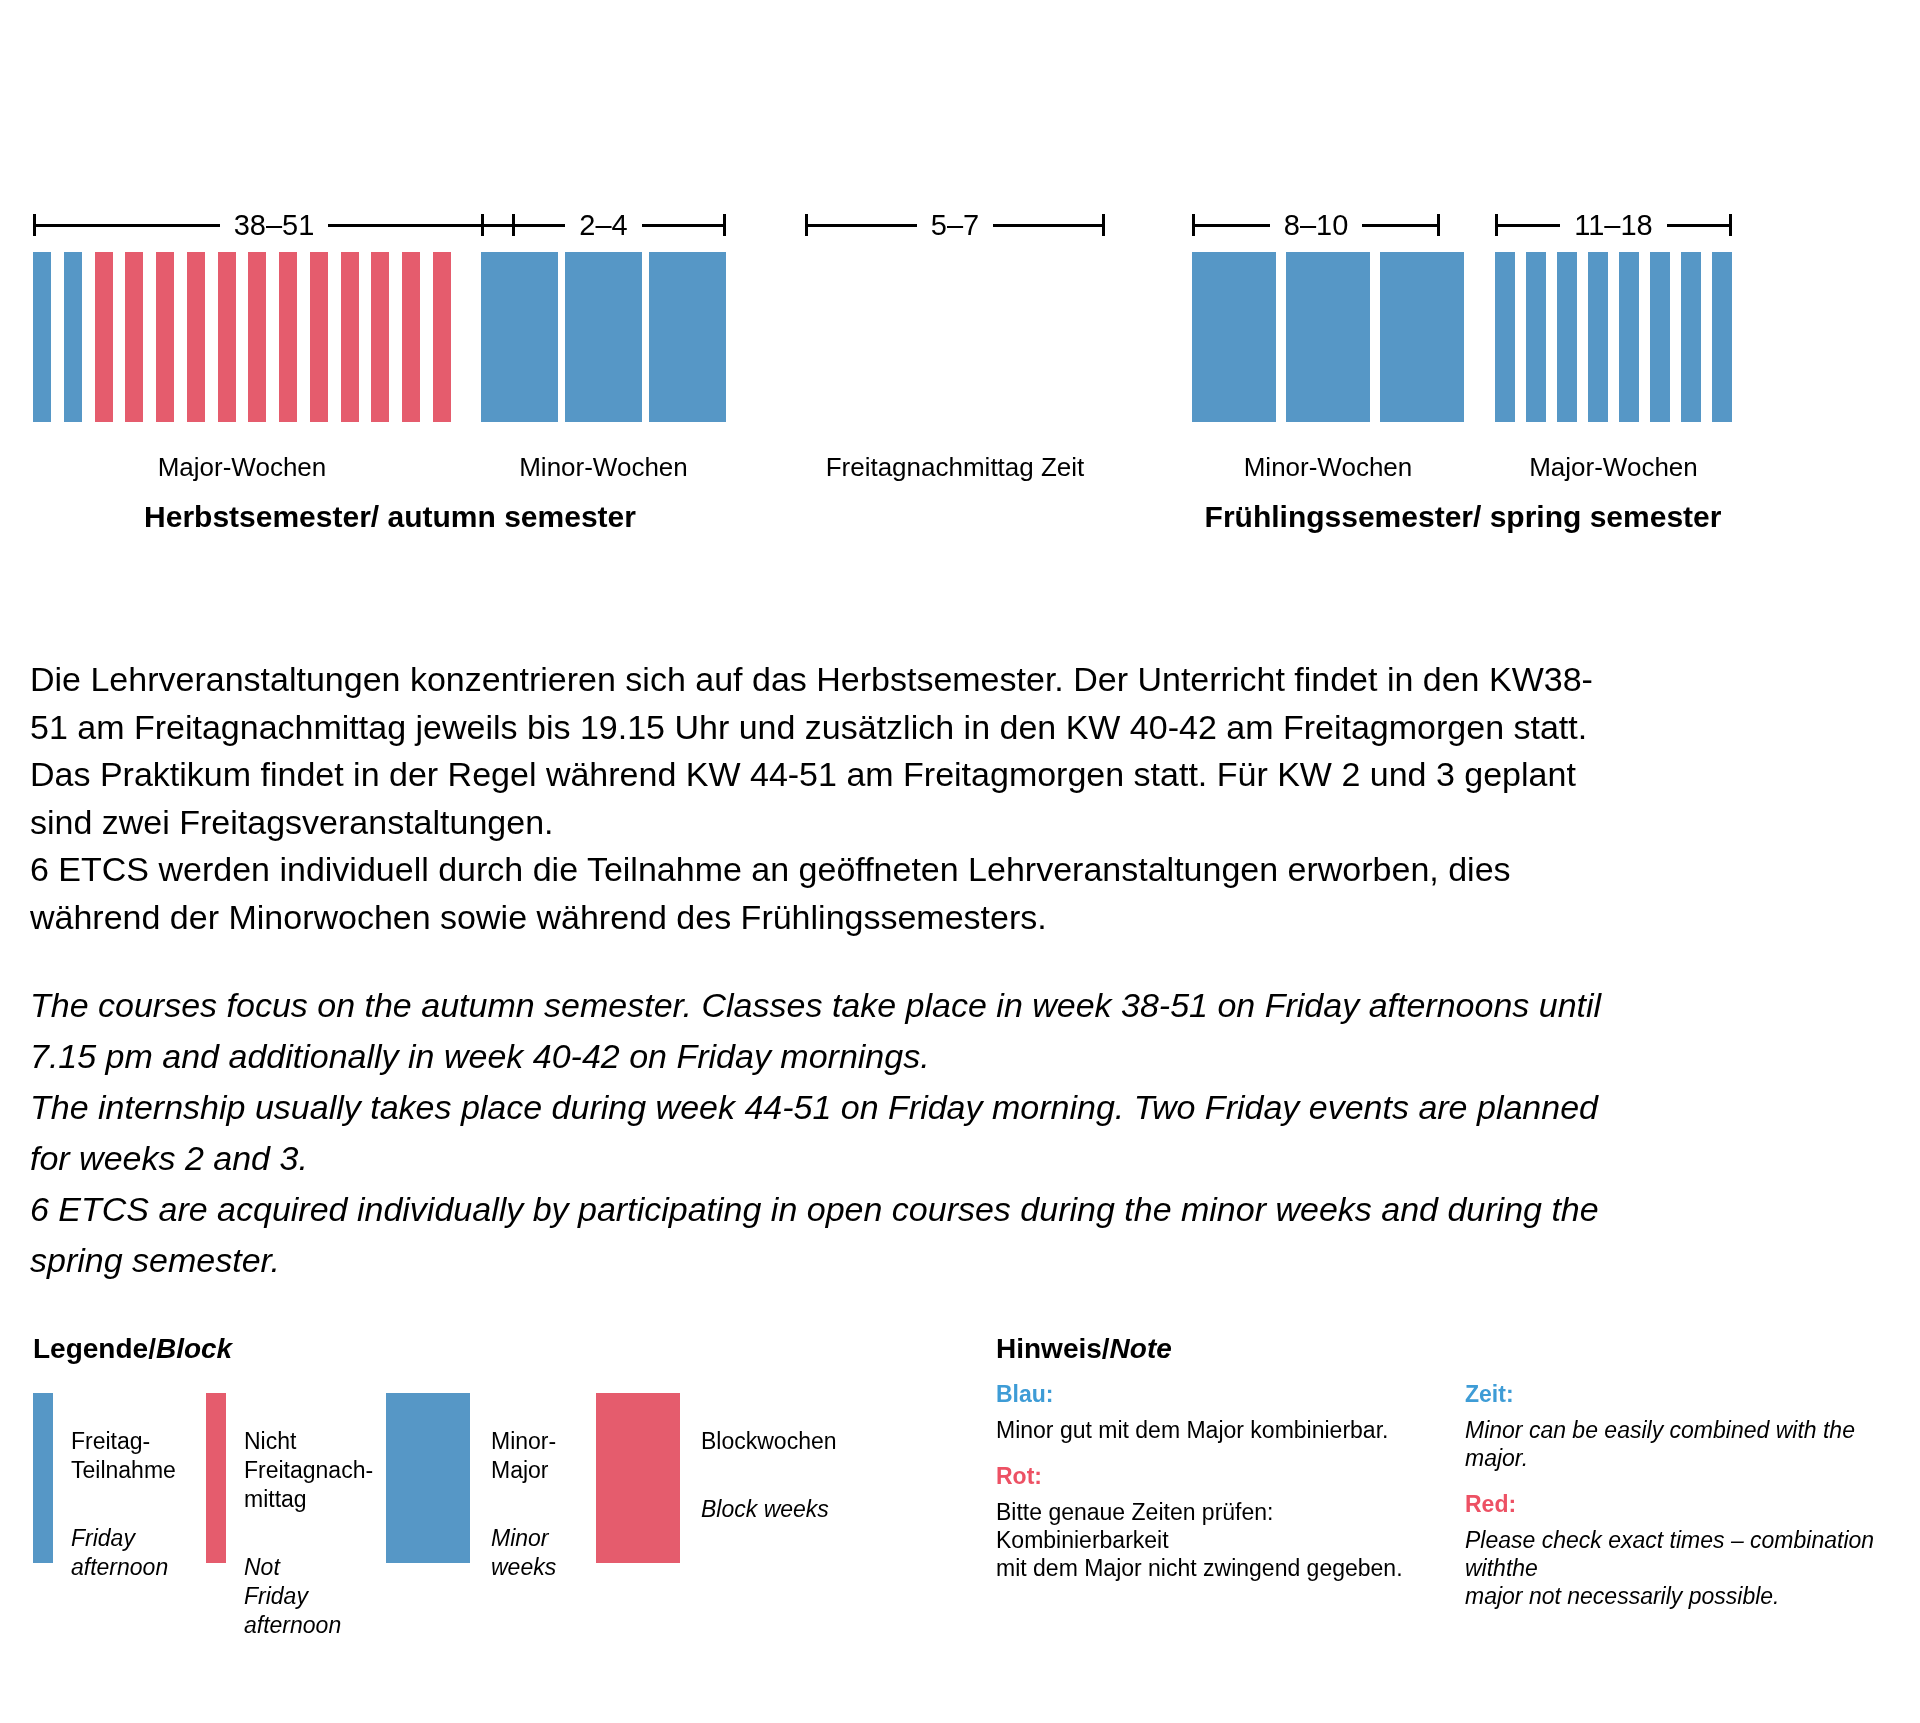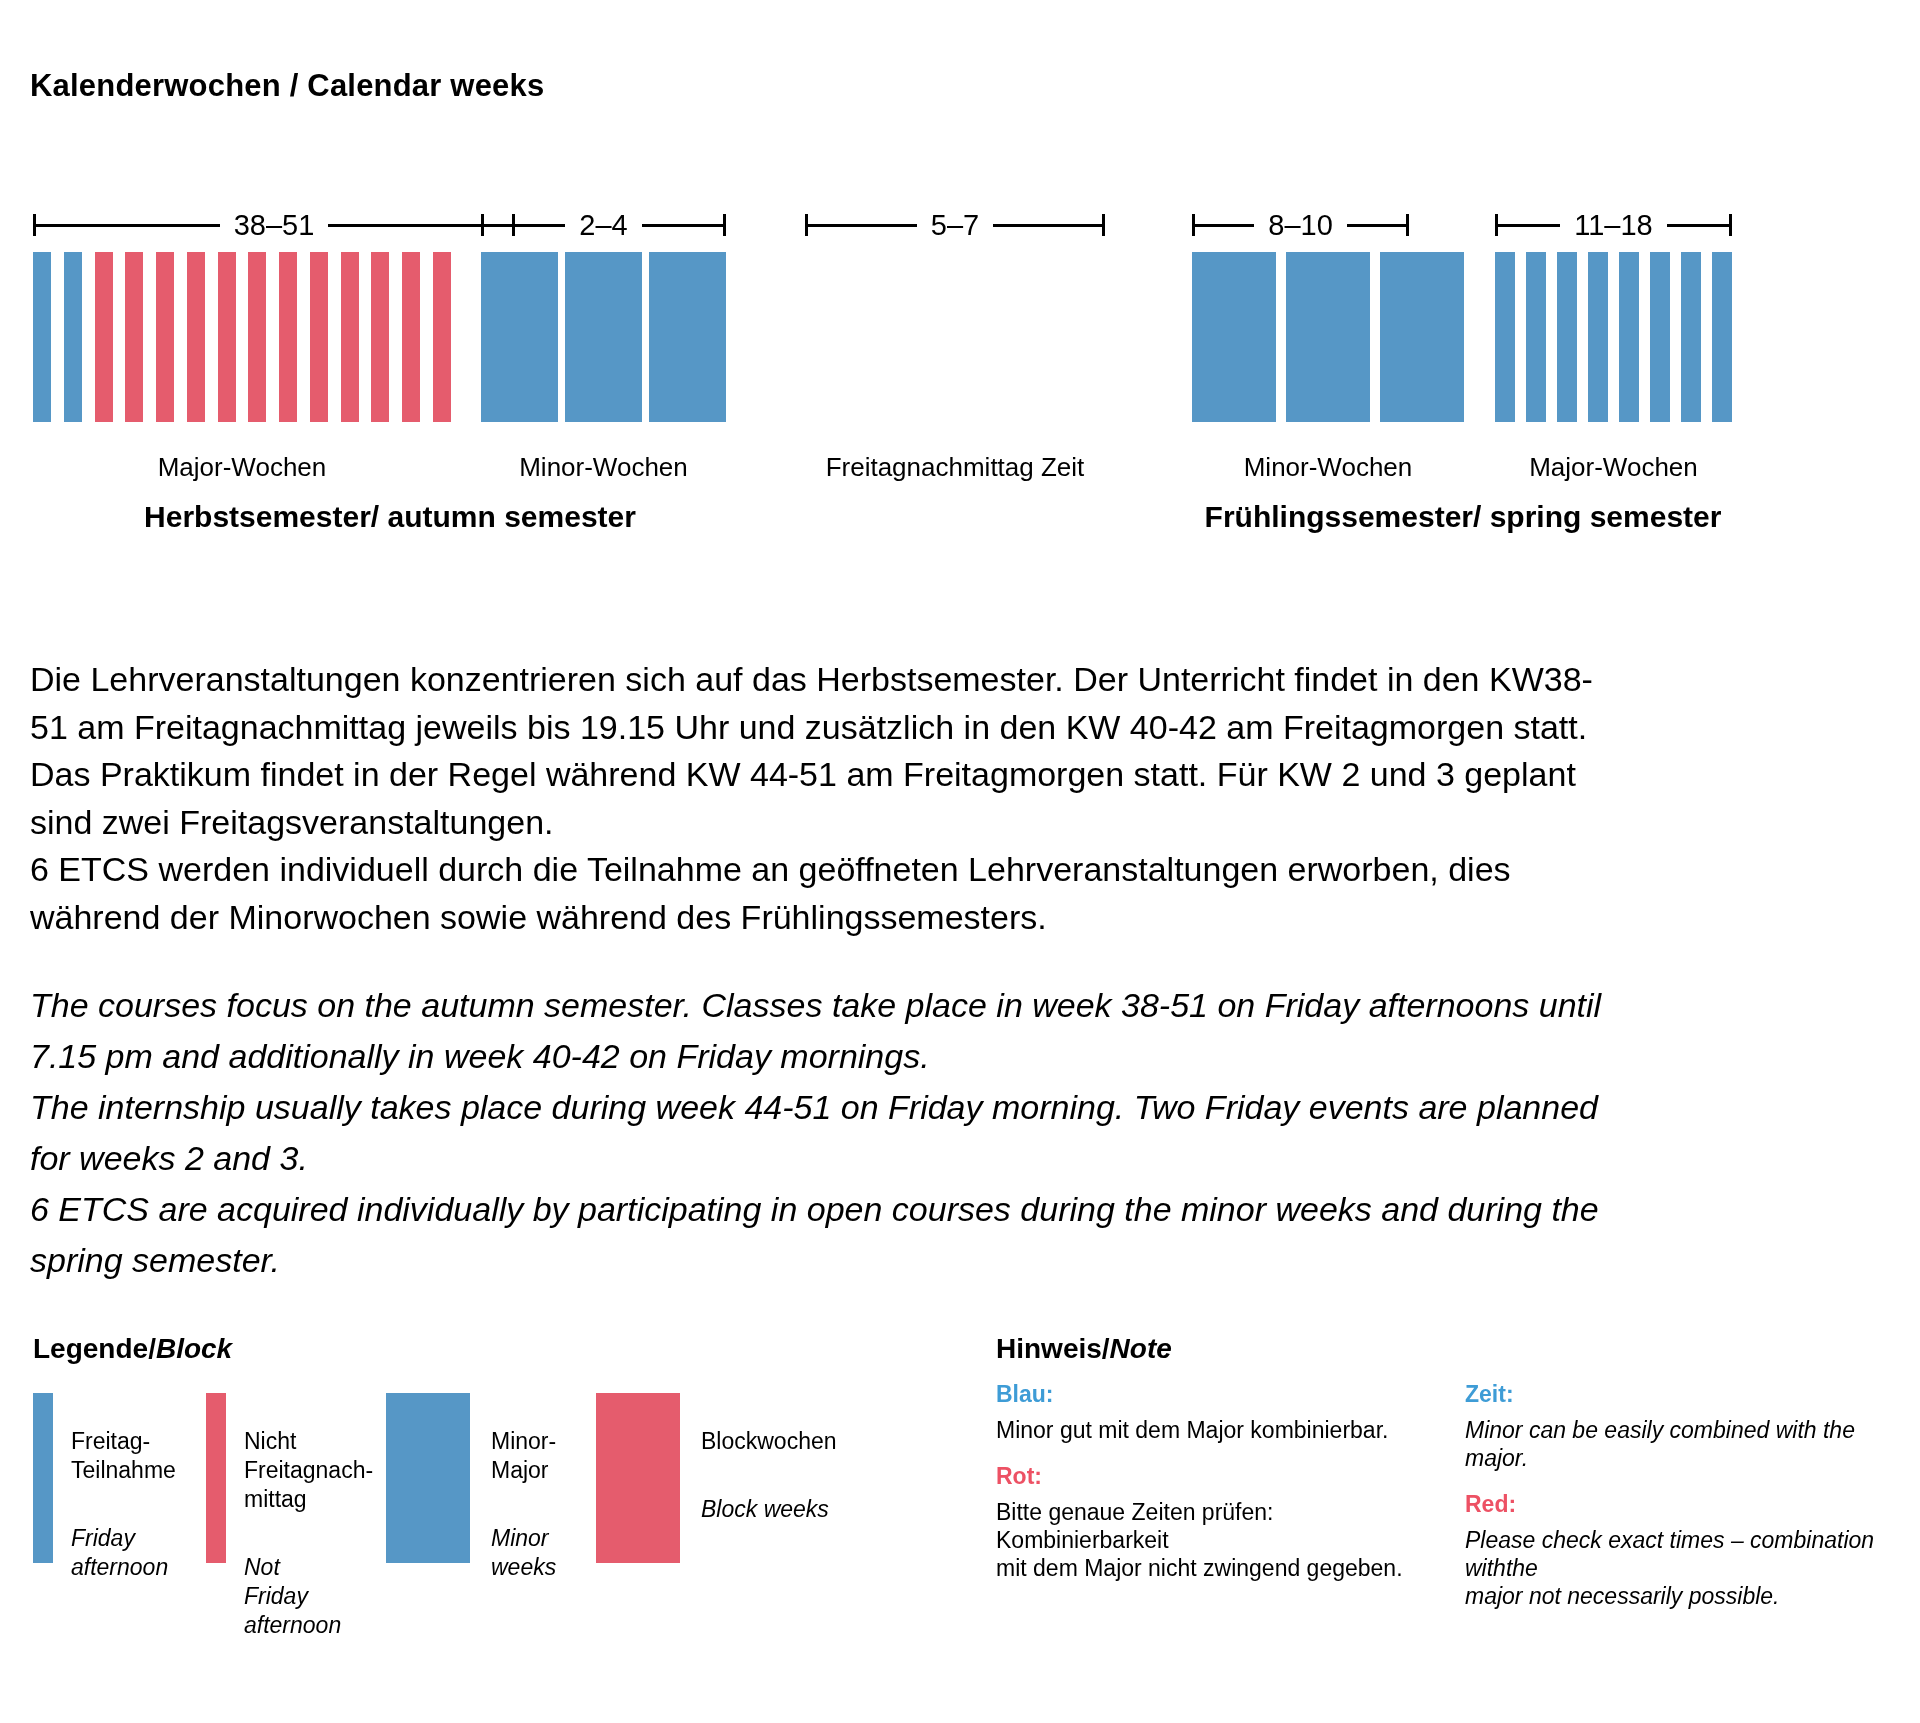--- a/index.html
+++ b/index.html
@@ -67,21 +67,20 @@
   .note-col .cbody{margin:0 0 18px 0;white-space:pre-line;}
   .note-col.english .cbody{font-style:italic;}
   .note-blue{color:var(--note-blue);}
   .note-red{color:var(--note-red);}
 </style>
 </head>
 <body>
 
 <div class="page">
 
-  <div class="abs page-title">Kalenderwochen / Calendar weeks</div>
 
   <div class="abs" id="chart-area">
       <div class="bracket" style="left: 33px; top: 211px; width: 482px;">
         <div class="tick"></div>
         <div class="line"></div>
         <div class="range-label">38–51</div>
         <div class="line"></div>
         <div class="tick"></div>
       </div>
       <div class="bars" style="left: 33px; top: 252px; width: 418px; height: 170px;">
@@ -115,21 +114,21 @@
       </div>
       <div class="group-label" style="left: 393.5px; top: 452px;">Minor-Wochen</div>
       <div class="bracket" style="left: 805px; top: 211px; width: 300px;">
         <div class="tick"></div>
         <div class="line"></div>
         <div class="range-label">5–7</div>
         <div class="line"></div>
         <div class="tick"></div>
       </div>
       <div class="group-label" style="left: 745px; top: 452px;">Freitagnachmittag Zeit</div>
-      <div class="bracket" style="left: 1192px; top: 211px; width: 217px;">
+      <div class="bracket" style="left: 1192px; top: 211px; width: 248px;">
         <div class="tick"></div>
         <div class="line"></div>
         <div class="range-label">8–10</div>
         <div class="line"></div>
         <div class="tick"></div>
       </div>
       <div class="bars" style="left: 1192px; top: 252px; width: 272px; height: 170px;">
         <div class="bar" style="width: 84px; background: rgb(86, 151, 198);"></div>
         <div class="bar" style="width: 84px; background: rgb(86, 151, 198);"></div>
         <div class="bar" style="width: 84px; background: rgb(86, 151, 198);"></div>

